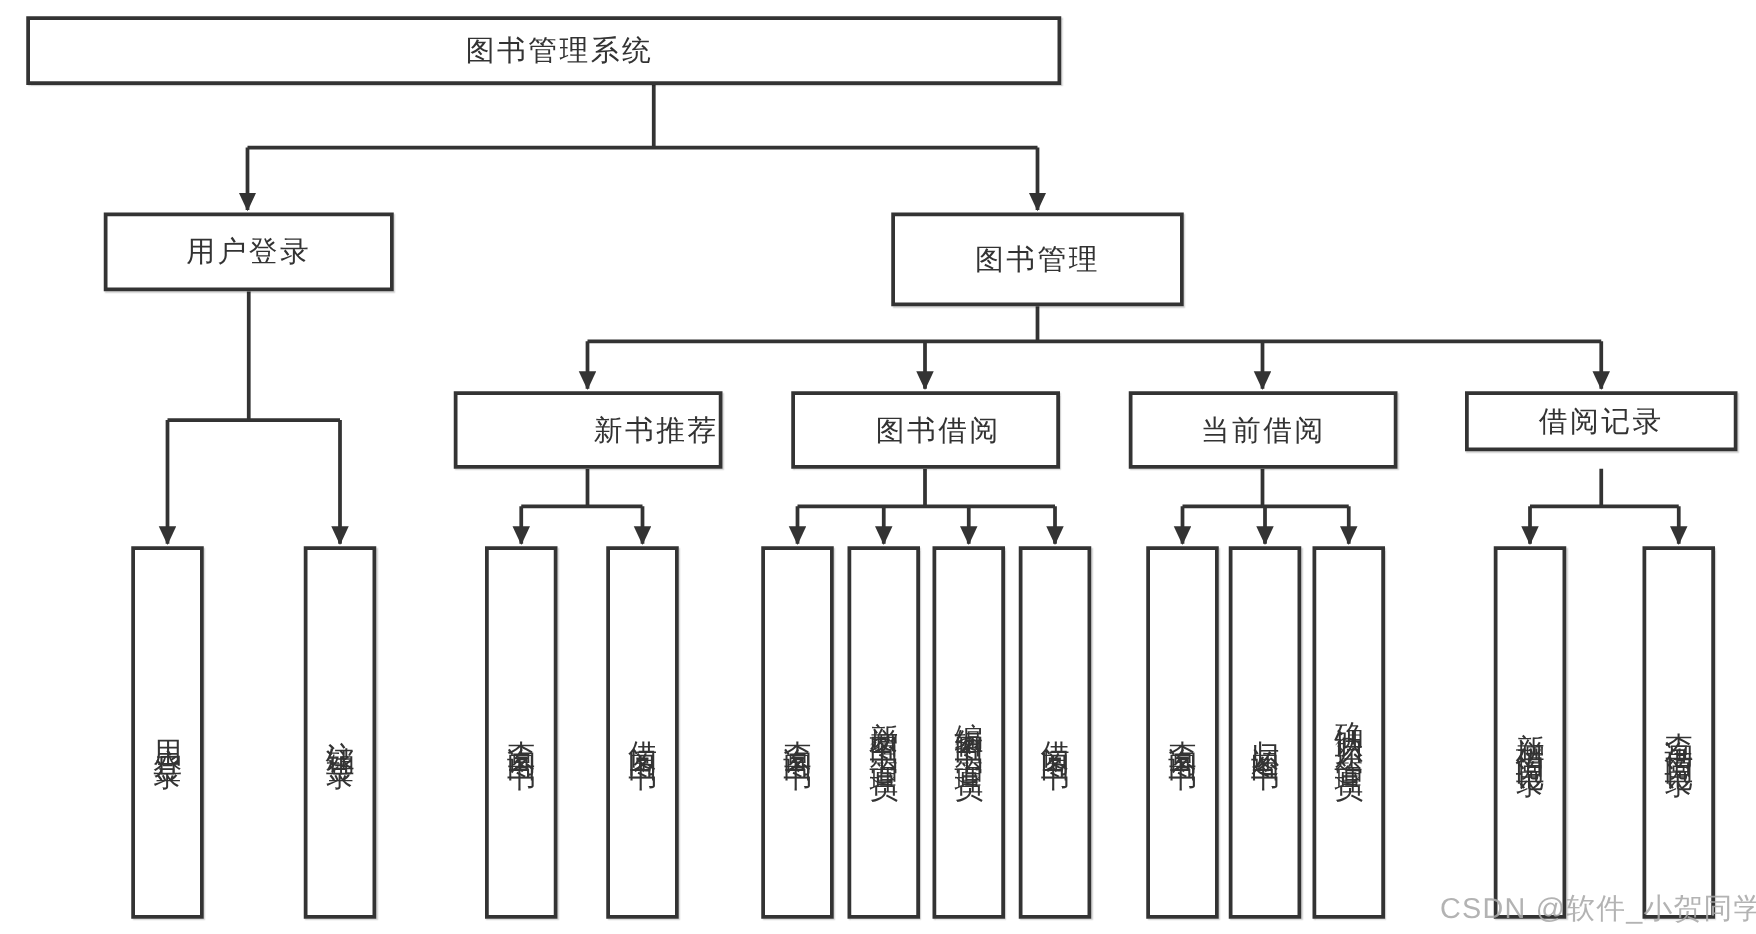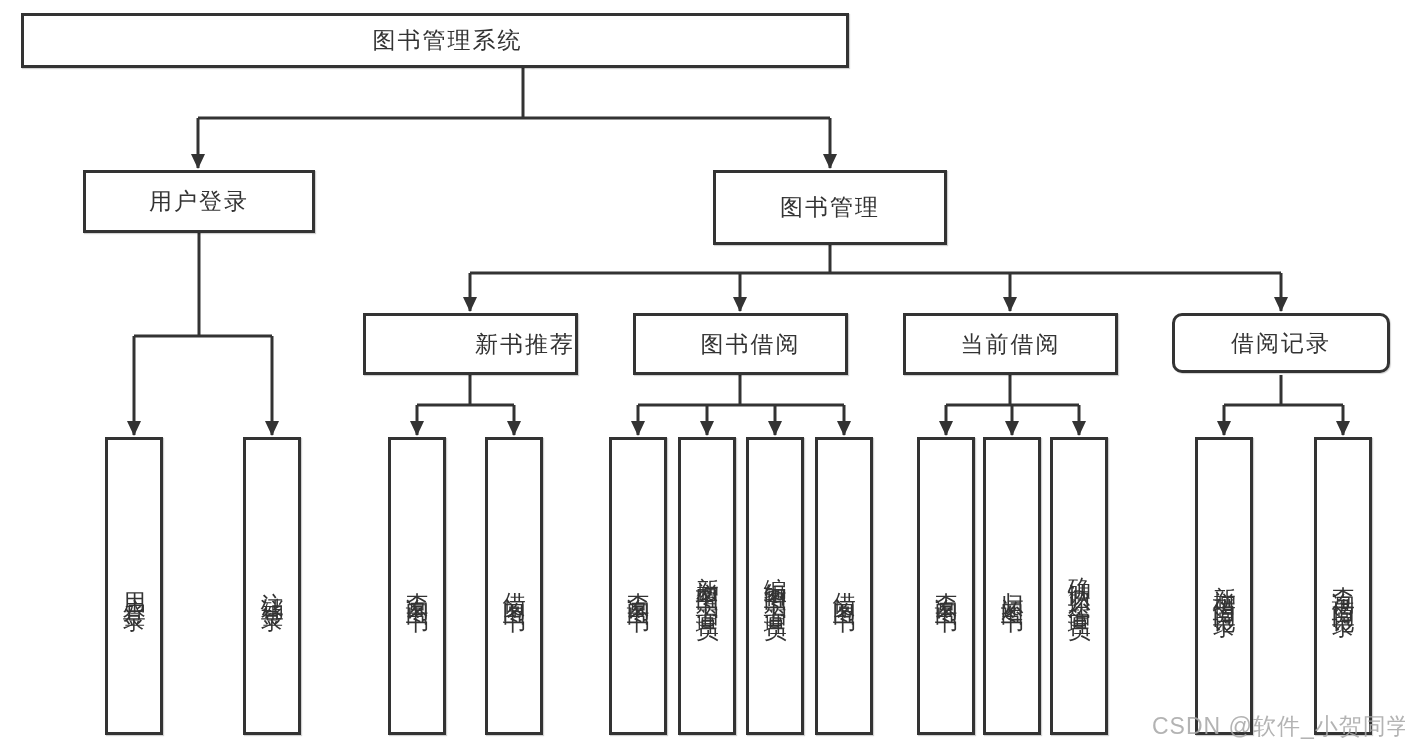--- a/index.html
+++ b/index.html
@@ -118,21 +118,21 @@
 
   <div class="node hbox" style="left:363px; top:313px; width:215px; height:62px;justify-content:flex-end;">
     <span>新书推荐</span>
   </div>
   <div class="node hbox" style="left:633px; top:313px; width:215px; height:62px;padding-left:20px;">
     <span>图书借阅</span>
   </div>
   <div class="node hbox" style="left:903px; top:313px; width:215px; height:62px;">
     <span>当前借阅</span>
   </div>
-  <div class="node hbox" style="left:1172px; top:313px; width:218px; height:60px;border-radius:10px;">
+  <div class="node hbox" style="left:1172px; top:313px; width:218px; height:48px;">
     <span>借阅记录</span>
   </div>
 
   <div class="node vbox" style="left:105px;">
     <span>用户登录</span>
   </div>
   <div class="node vbox" style="left:243px;">
     <span>注销登录</span>
   </div>
 

